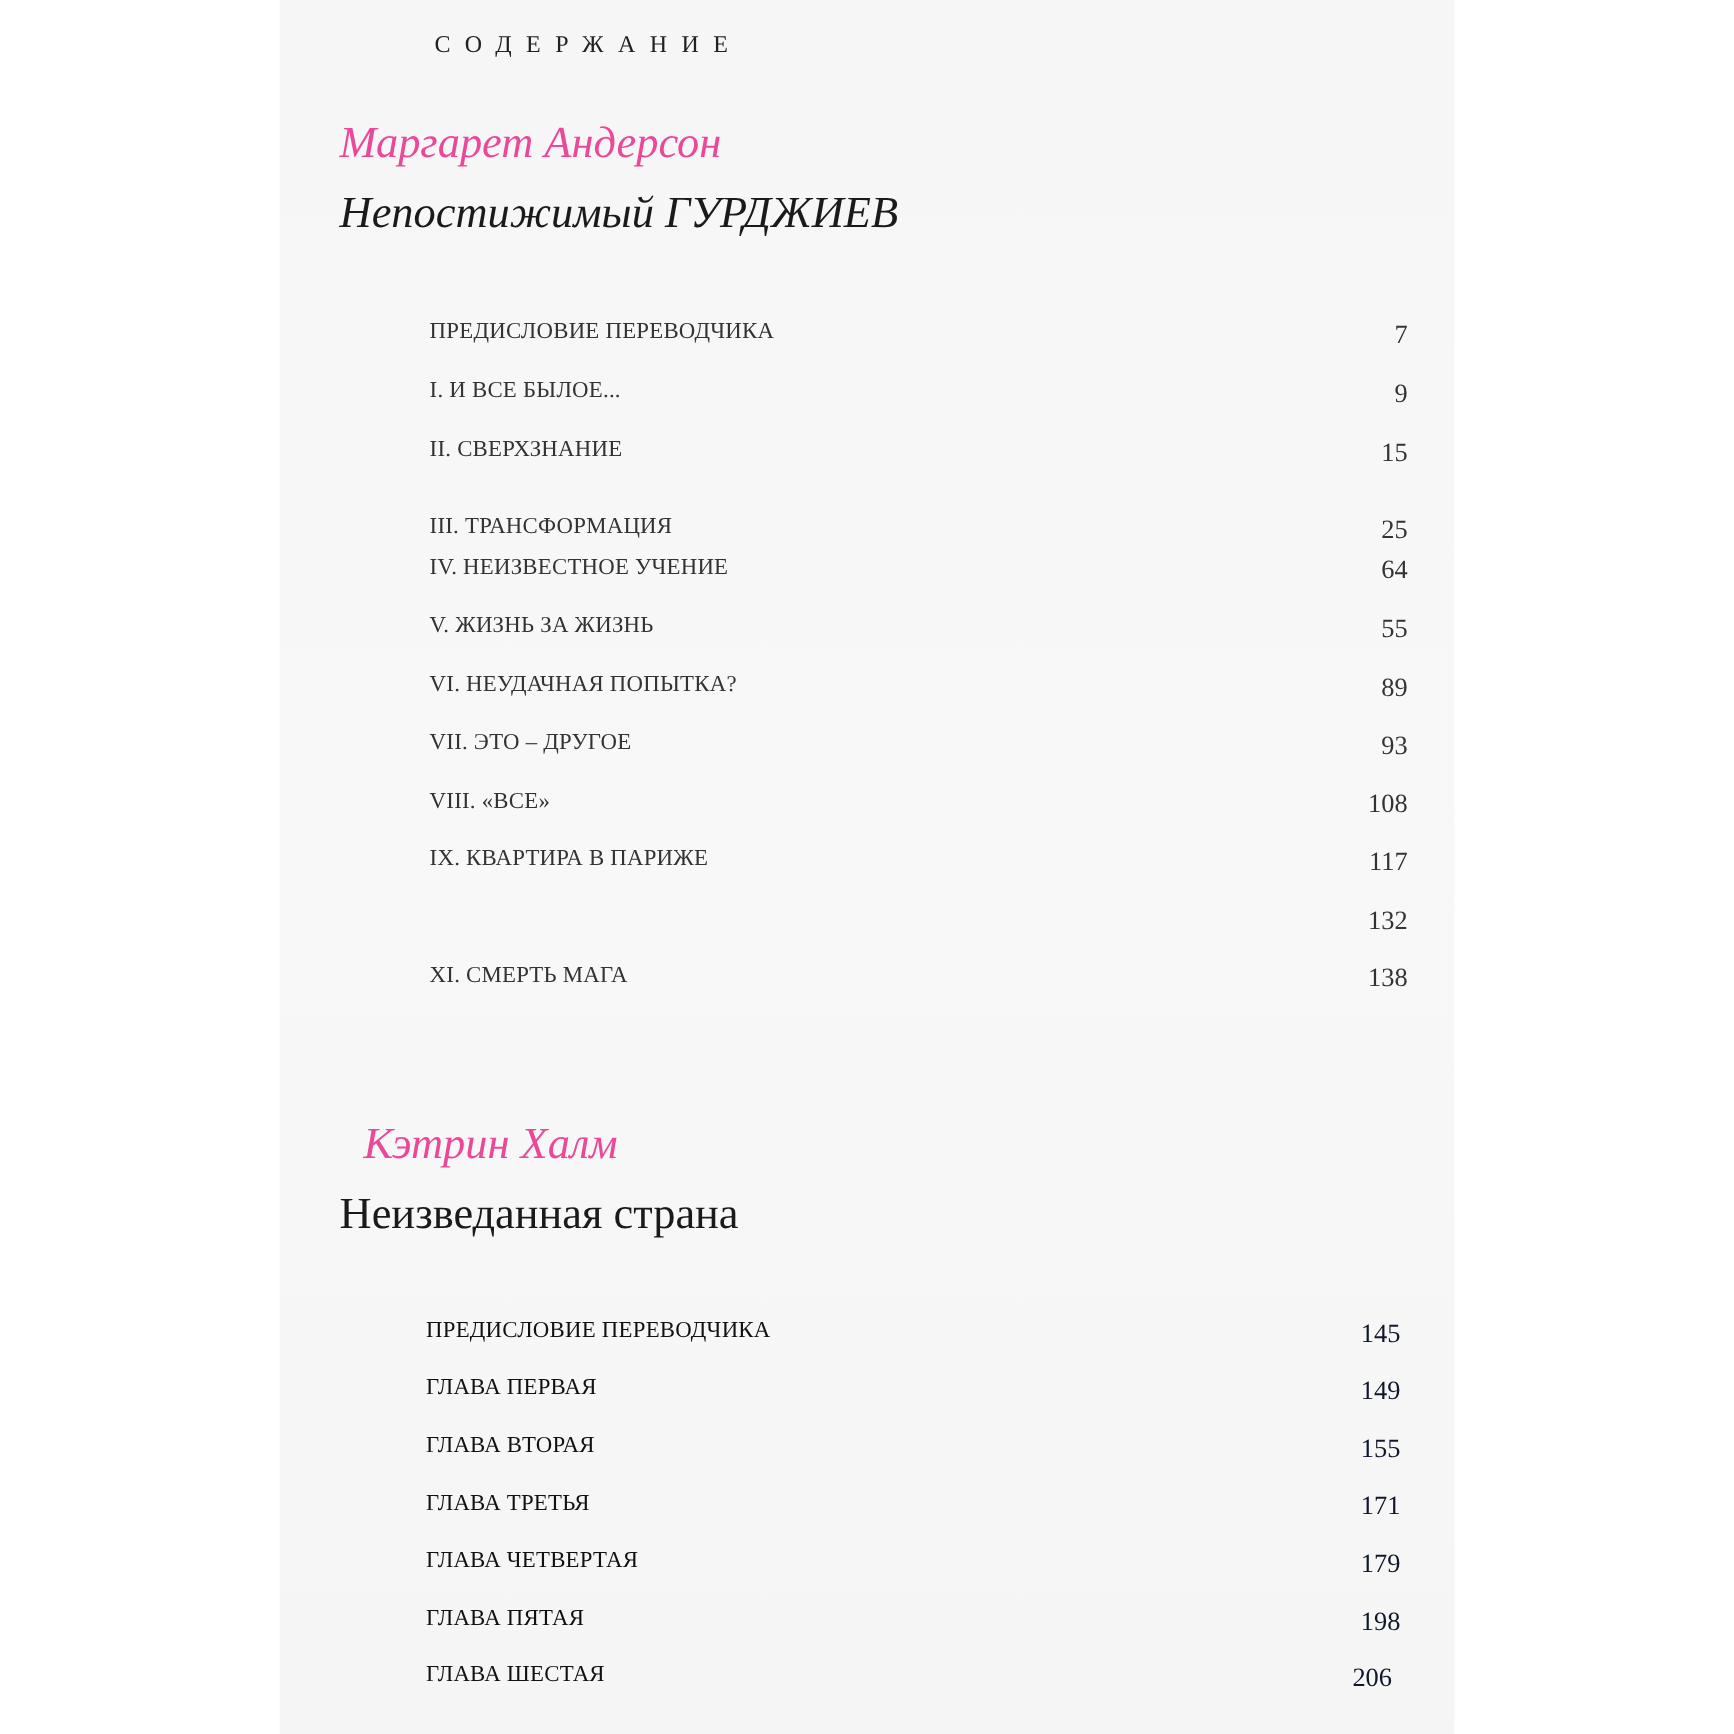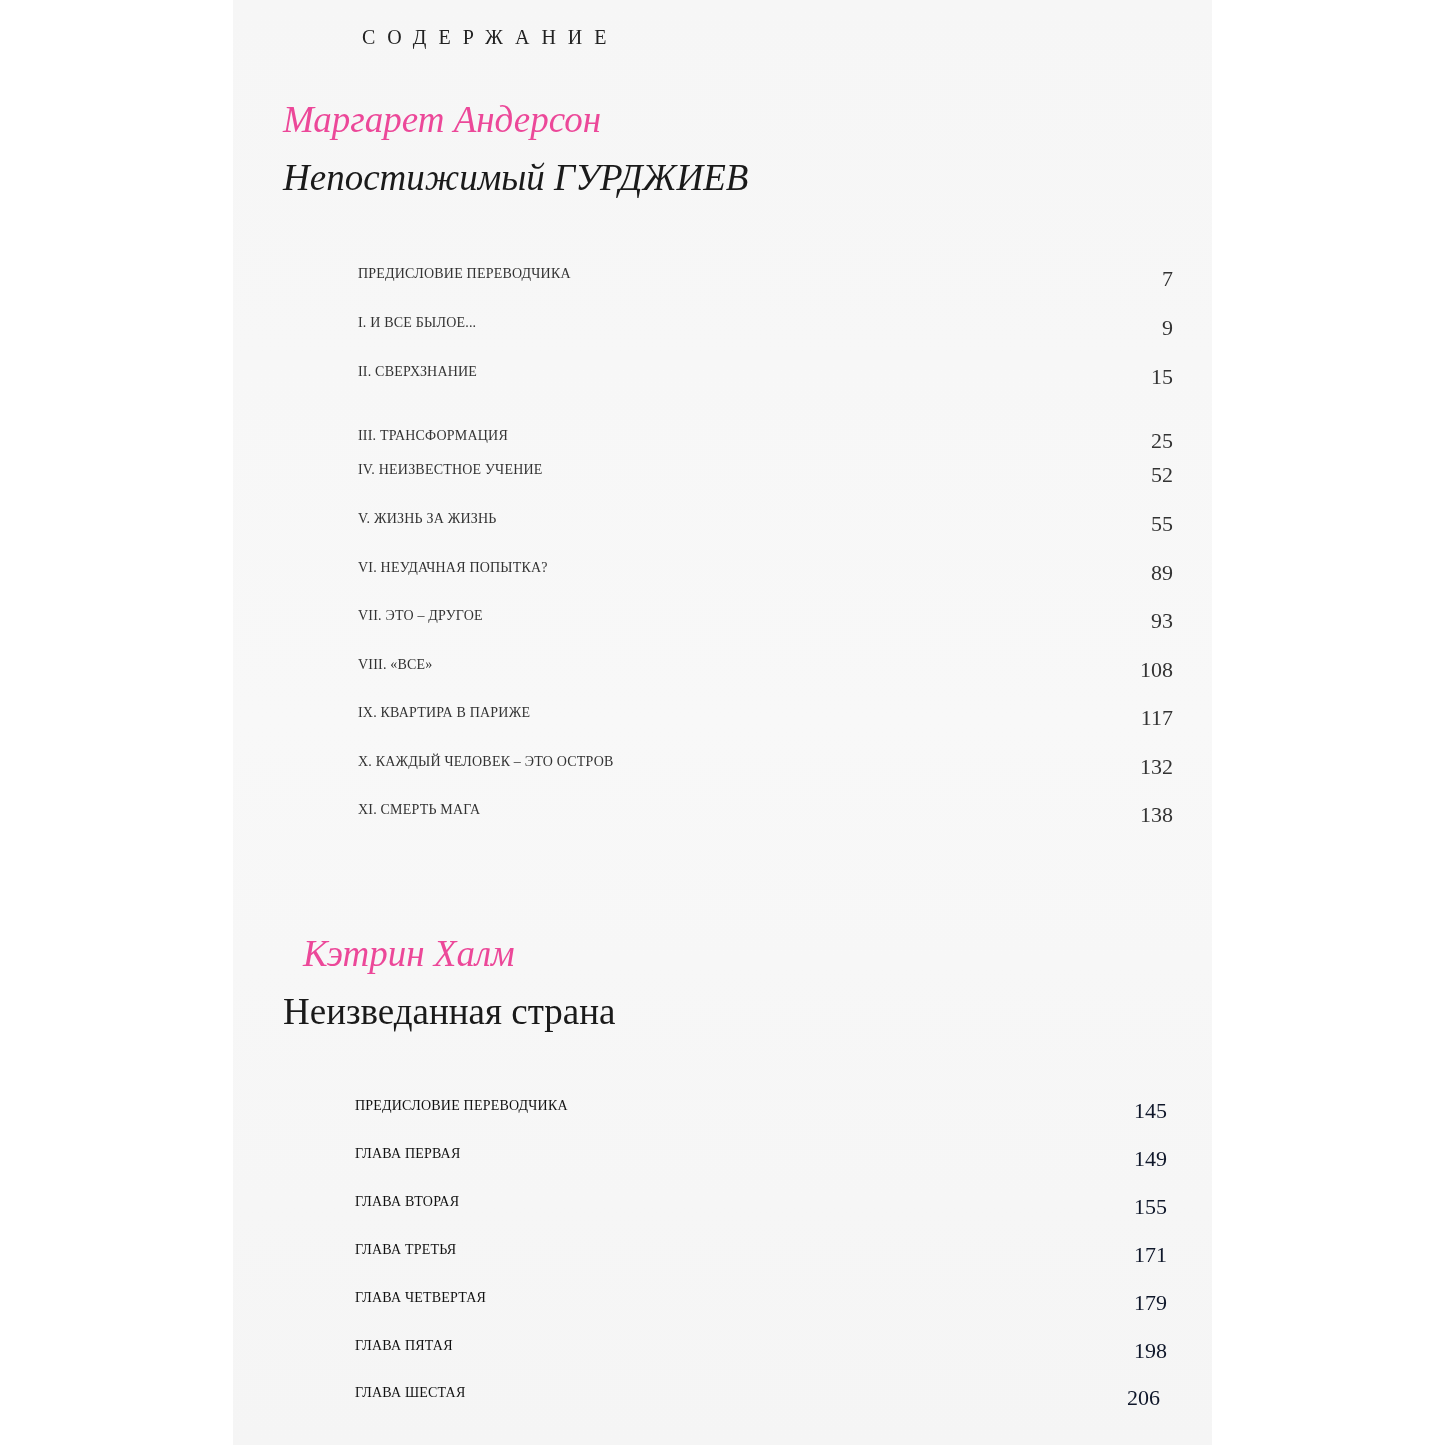--- a/index.html
+++ b/index.html
@@ -26,21 +26,21 @@
     position: absolute; left: 283px;
     font-size: 37px; color: #1a1a1a; white-space: nowrap;
   }
   .booktitle.italic { font-style: italic; }
   .entries { position: absolute; left: 0; top: 0; width: 1445px; }
   .entry {
     position: absolute; height: 30px; display: block;
   }
   .entry .label {
     position: absolute; left: 0; top: 0; white-space: nowrap;
-    font-size: 14px; letter-spacing: 0.2px;
+    font-size: 19px; letter-spacing: 0.2px;
   }
   .entry .pg {
     position: absolute; top: 0; white-space: nowrap; text-align: right;
     font-size: 22px; width: 80px;
   }
   .sec1 .entry .label { color: #333; }
   .sec1 .entry .pg { color: #333; right: 0; }
   .sec2 .entry .label { color: #111; }
   .sec2 .entry .pg { color: #0f172a; right: 0; }
 </style>
@@ -66,21 +66,21 @@
   <div class="entry" style="left:358px; top:364px; width:815px;">
     <span class="label">II. СВЕРХЗНАНИЕ</span>
     <span class="pg">15</span>
   </div>
   <div class="entry" style="left:358px; top:413px; width:815px;margin-top:15px;">
     <span class="label">III. ТРАНСФОРМАЦИЯ</span>
     <span class="pg">25</span>
   </div>
   <div class="entry" style="left:358px; top:462px; width:815px;">
     <span class="label">IV. НЕИЗВЕСТНОЕ УЧЕНИЕ</span>
-    <span class="pg">52</span>
+    <span class="pg">64</span>
   </div>
   <div class="entry" style="left:358px; top:511px; width:815px;">
     <span class="label">V.  ЖИЗНЬ ЗА ЖИЗНЬ</span>
     <span class="pg">55</span>
   </div>
   <div class="entry" style="left:358px; top:560px; width:815px;">
     <span class="label">VI. НЕУДАЧНАЯ ПОПЫТКА?</span>
     <span class="pg">89</span>
   </div>
   <div class="entry" style="left:358px; top:608px; width:815px;">
@@ -89,21 +89,20 @@
   </div>
   <div class="entry" style="left:358px; top:657px; width:815px;">
     <span class="label">VIII. «ВСЕ»</span>
     <span class="pg">108</span>
   </div>
   <div class="entry" style="left:358px; top:705px; width:815px;">
     <span class="label">IX. КВАРТИРА В ПАРИЖЕ</span>
     <span class="pg">117</span>
   </div>
   <div class="entry" style="left:358px; top:754px; width:815px;">
-    <span class="label">X. КАЖДЫЙ ЧЕЛОВЕК – ЭТО ОСТРОВ</span>
     <span class="pg">132</span>
   </div>
   <div class="entry" style="left:358px; top:802px; width:815px;">
     <span class="label">XI. СМЕРТЬ МАГА</span>
     <span class="pg">138</span>
   </div>
 </div>
 
 <div class="author" style="top:932px;margin-left:20px;">Кэтрин Халм</div>
 <div class="booktitle" style="top:990px;">Неизведанная страна</div>

